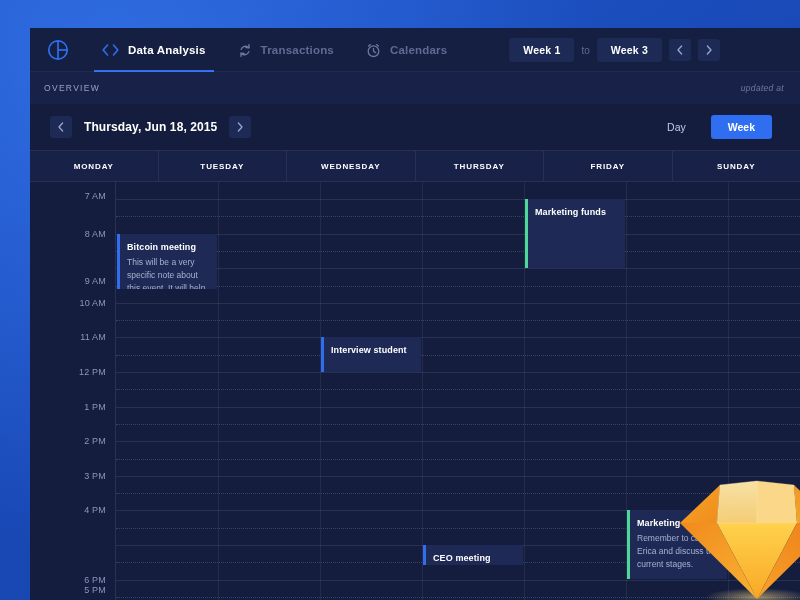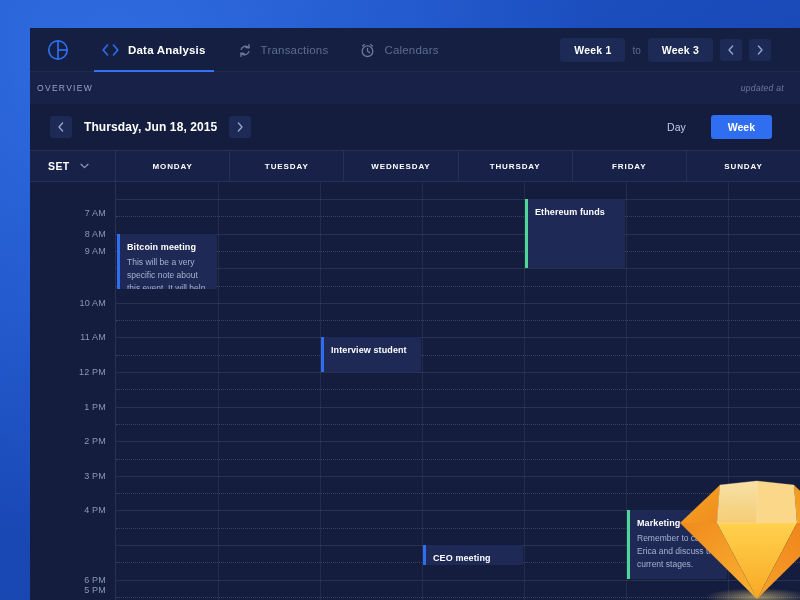--- a/index.html
+++ b/index.html
@@ -28,49 +28,49 @@
   #topnav:after{
     content:""; position:absolute; left:0; right:0; bottom:0; height:1px;
     background:rgba(255,255,255,.05);
   }
   .logo-wrap { width:56px; display:flex; align-items:center; justify-content:center; }
   .navitems { display:flex; align-items:stretch; }
   .navitem {
     display:flex; align-items:center; gap:9px;
     padding:0 16px; position:relative; cursor:pointer;
   }
-  .navitem .nlabel { font-size:11.5px; letter-spacing:.2px; color:#5f6b92; font-weight:400; }
+  .navitem .nlabel { font-size:11.5px; letter-spacing:.2px; color:#5f6b92; font-weight:700; }
   .navitem.active .nlabel { color:#ffffff; font-weight:700; }
   .navitem.active:after {
     content:""; position:absolute; left:8px; right:8px; bottom:0; height:2px;
     background:#2f6ef0;
   }
   .navitem .nicon { color:#4a5krem; display:flex; }
   .navitem svg { display:block; }
 
   
   #weeksel {
     margin-left:auto; display:flex; align-items:center; gap:7px;
-    padding-right:29px;
+    padding-right:80px;
   }
   .wkbtn {
     background:#1d2a55; color:#fff; font-size:10.5px; font-weight:700;
     padding:6px 14px; border-radius:3px; cursor:pointer; letter-spacing:.2px;
   }
   .wkto { color:#5f6b92; font-size:10px; }
   .arrbtn {
     background:#1d2a55; width:22px; height:22px; border-radius:3px;
     display:flex; align-items:center; justify-content:center;
     color:#8e9ac4; font-size:11px; cursor:pointer;
   }
 
   
   #overview {
     height:32px; background:#182249; display:flex; align-items:center;
-    padding:0 7px; position:relative;
+    padding:0 14px; position:relative;
   }
   #ovlabel { font-size:8.5px; letter-spacing:1.3px; color:#97a2c4; font-weight:400; }
   #updated {
     position:absolute; right:16px; font-size:8.5px; font-style:italic;
     color:#6d79a3; letter-spacing:.3px; white-space:nowrap;
   }
 
   
   #datebar {
     height:46px; background:#141d3d; display:flex; align-items:center;
@@ -232,43 +232,35 @@
         <path d="M1.4 1 L5 5 L1.4 9" fill="none" stroke="#9aa5cc" stroke-width="1.3" stroke-linecap="round" stroke-linejoin="round"></path>
       </svg>
     </div>
     <div id="dwtoggle">
       <div class="dwbtn">Day</div>
       <div class="dwbtn active">Week</div>
     </div>
   </div>
 
   <div id="calhead">
-    <div class="setcell">
-      <span class="stxt">SET</span>
-      <span class="schev">
-        <svg width="9" height="6" viewBox="0 0 9 6">
-          <path d="M1 1.2 L4.5 4.6 L8 1.2" fill="none" stroke="#8e9ac4" stroke-width="1.2" stroke-linecap="round" stroke-linejoin="round"></path>
-        </svg>
-      </span>
-    </div>
     <div id="dayheads" style="flex:1;display:flex;">
         <div class="dayhead">MONDAY</div>
         <div class="dayhead">TUESDAY</div>
         <div class="dayhead">WEDNESDAY</div>
         <div class="dayhead">THURSDAY</div>
         <div class="dayhead">FRIDAY</div>
         <div class="dayhead">SUNDAY</div>
       </div>
   </div>
 
   <div id="calbody">
     <div id="gutter">
-        <div class="tlabel" style="top: 31px;">7 AM</div>
+        <div class="tlabel" style="top: 14px;">7 AM</div>
         <div class="tlabel" style="top: 51.6px;">8 AM</div>
-        <div class="tlabel" style="top: 69px; margin-left: 36px;">9 AM</div>
+        <div class="tlabel" style="top: 99px; margin-left: 36px;">9 AM</div>
         <div class="tlabel" style="top: 120.8px;">10 AM</div>
         <div class="tlabel" style="top: 155.4px;">11 AM</div>
         <div class="tlabel" style="top: 190px;">12 PM</div>
         <div class="tlabel" style="top: 224.6px;">1 PM</div>
         <div class="tlabel" style="top: 259.2px;">2 PM</div>
         <div class="tlabel" style="top: 293.8px;">3 PM</div>
         <div class="tlabel" style="top: 328.4px;">4 PM</div>
         <div class="tlabel" style="top: 363px; margin-top: 45px;">5 PM</div>
         <div class="tlabel" style="top: 397.6px;">6 PM</div>
       </div>
@@ -303,21 +295,21 @@
         <div class="vline" style="left: 408px;"></div>
         <div class="vline" style="left: 510px;"></div>
         <div class="vline" style="left: 612px;"></div>
         <div class="event" style="top: 51.6px; height: 55px; left: 1px; width: 100px; --acc: #2f6ef0;">
           <span style="position: absolute; left: 0px; top: 0px; bottom: 0px; width: 3px; background: rgb(47, 110, 240);"></span>
           <div class="etitle">Bitcoin meeting</div>
           <div class="edesc">This will be a very specific note about this event. It will help you.</div>
         </div>
         <div class="event" style="top: 17px; height: 69.2px; left: 409px; width: 100px; --acc: #4dd89a;">
           <span style="position: absolute; left: 0px; top: 0px; bottom: 0px; width: 3px; background: rgb(77, 216, 154);"></span>
-          <div class="etitle">Ethereum funds</div>
+          <div class="etitle">Marketing funds</div>
         </div>
         <div class="event" style="top: 155.4px; height: 34.6px; left: 205px; width: 100px; --acc: #2f6ef0;">
           <span style="position: absolute; left: 0px; top: 0px; bottom: 0px; width: 3px; background: rgb(47, 110, 240);"></span>
           <div class="etitle">Interview student</div>
         </div>
         <div class="event" style="top: 363px; height: 20px; left: 307px; width: 100px; --acc: #2f6ef0;">
           <span style="position: absolute; left: 0px; top: 0px; bottom: 0px; width: 3px; background: rgb(47, 110, 240);"></span>
           <div class="etitle">CEO meeting</div>
         </div>
         <div class="event" style="top: 328px; height: 69.2px; left: 511px; width: 100px; --acc: #4dd89a;">

